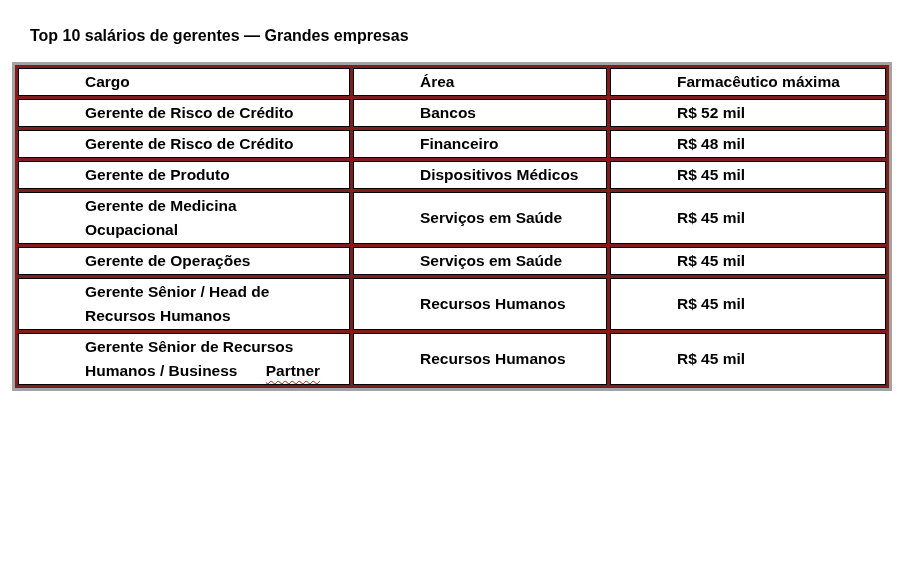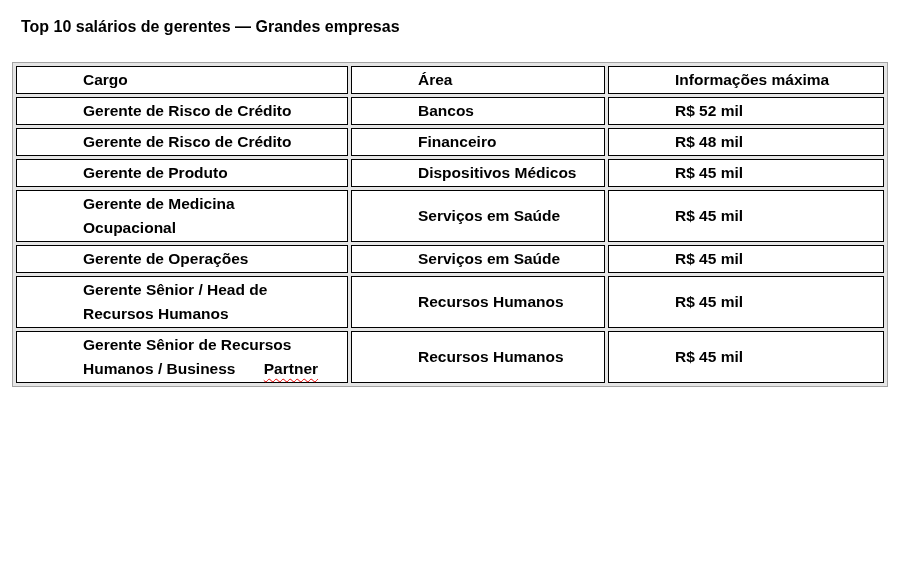--- a/index.html
+++ b/index.html
@@ -13,36 +13,36 @@
     position: relative;
     width: 900px;
     height: 571px;
     background: #ffffff;
     overflow: hidden;
   }
   .doc-title {
     position: absolute;
     left: 14px;
     top: 9px;
-    margin: 7px;
+    margin: 16px;
     font-size: 16px;
     font-weight: bold;
     line-height: 22px;
     white-space: nowrap;
   }
   table.salary-table {
     position: absolute;
     left: 12px;
     top: 62px;
     width: 876px;
     table-layout: fixed;
     border-collapse: separate;
     border-spacing: 3px;
-    border: 1px solid #a3a3a3;
-    background: #e5e5e5;
+    border: 3px solid #a3a3a3;
+    background: #7f1d1d;
   }
   col.c1 { width: 332px; }
   col.c2 { width: 254px; }
   col.c3 { width: 276px; }
   .salary-table th,
   .salary-table td {
     box-sizing: border-box;
     border: 1px solid #000000;
     padding: 1px 6px 1px 66px;
     font-size: 15.5px;
@@ -74,21 +74,21 @@
   <table class="salary-table">
     <colgroup>
       <col class="c1">
         <col class="c2">
         <col class="c3">
     </colgroup>
     <tbody>
       <tr>
         <th>Cargo</th>
         <th>Área</th>
-        <th>Informações máxima</th>
+        <th>Farmacêutico máxima</th>
       </tr>
       <tr>
         <td>Gerente de Risco de Crédito</td>
         <td>Bancos</td>
         <td>R$ 52 mil</td>
       </tr>
       <tr>
         <td>Gerente de Risco de Crédito</td>
         <td>Financeiro</td>
         <td>R$ 48 mil</td>

